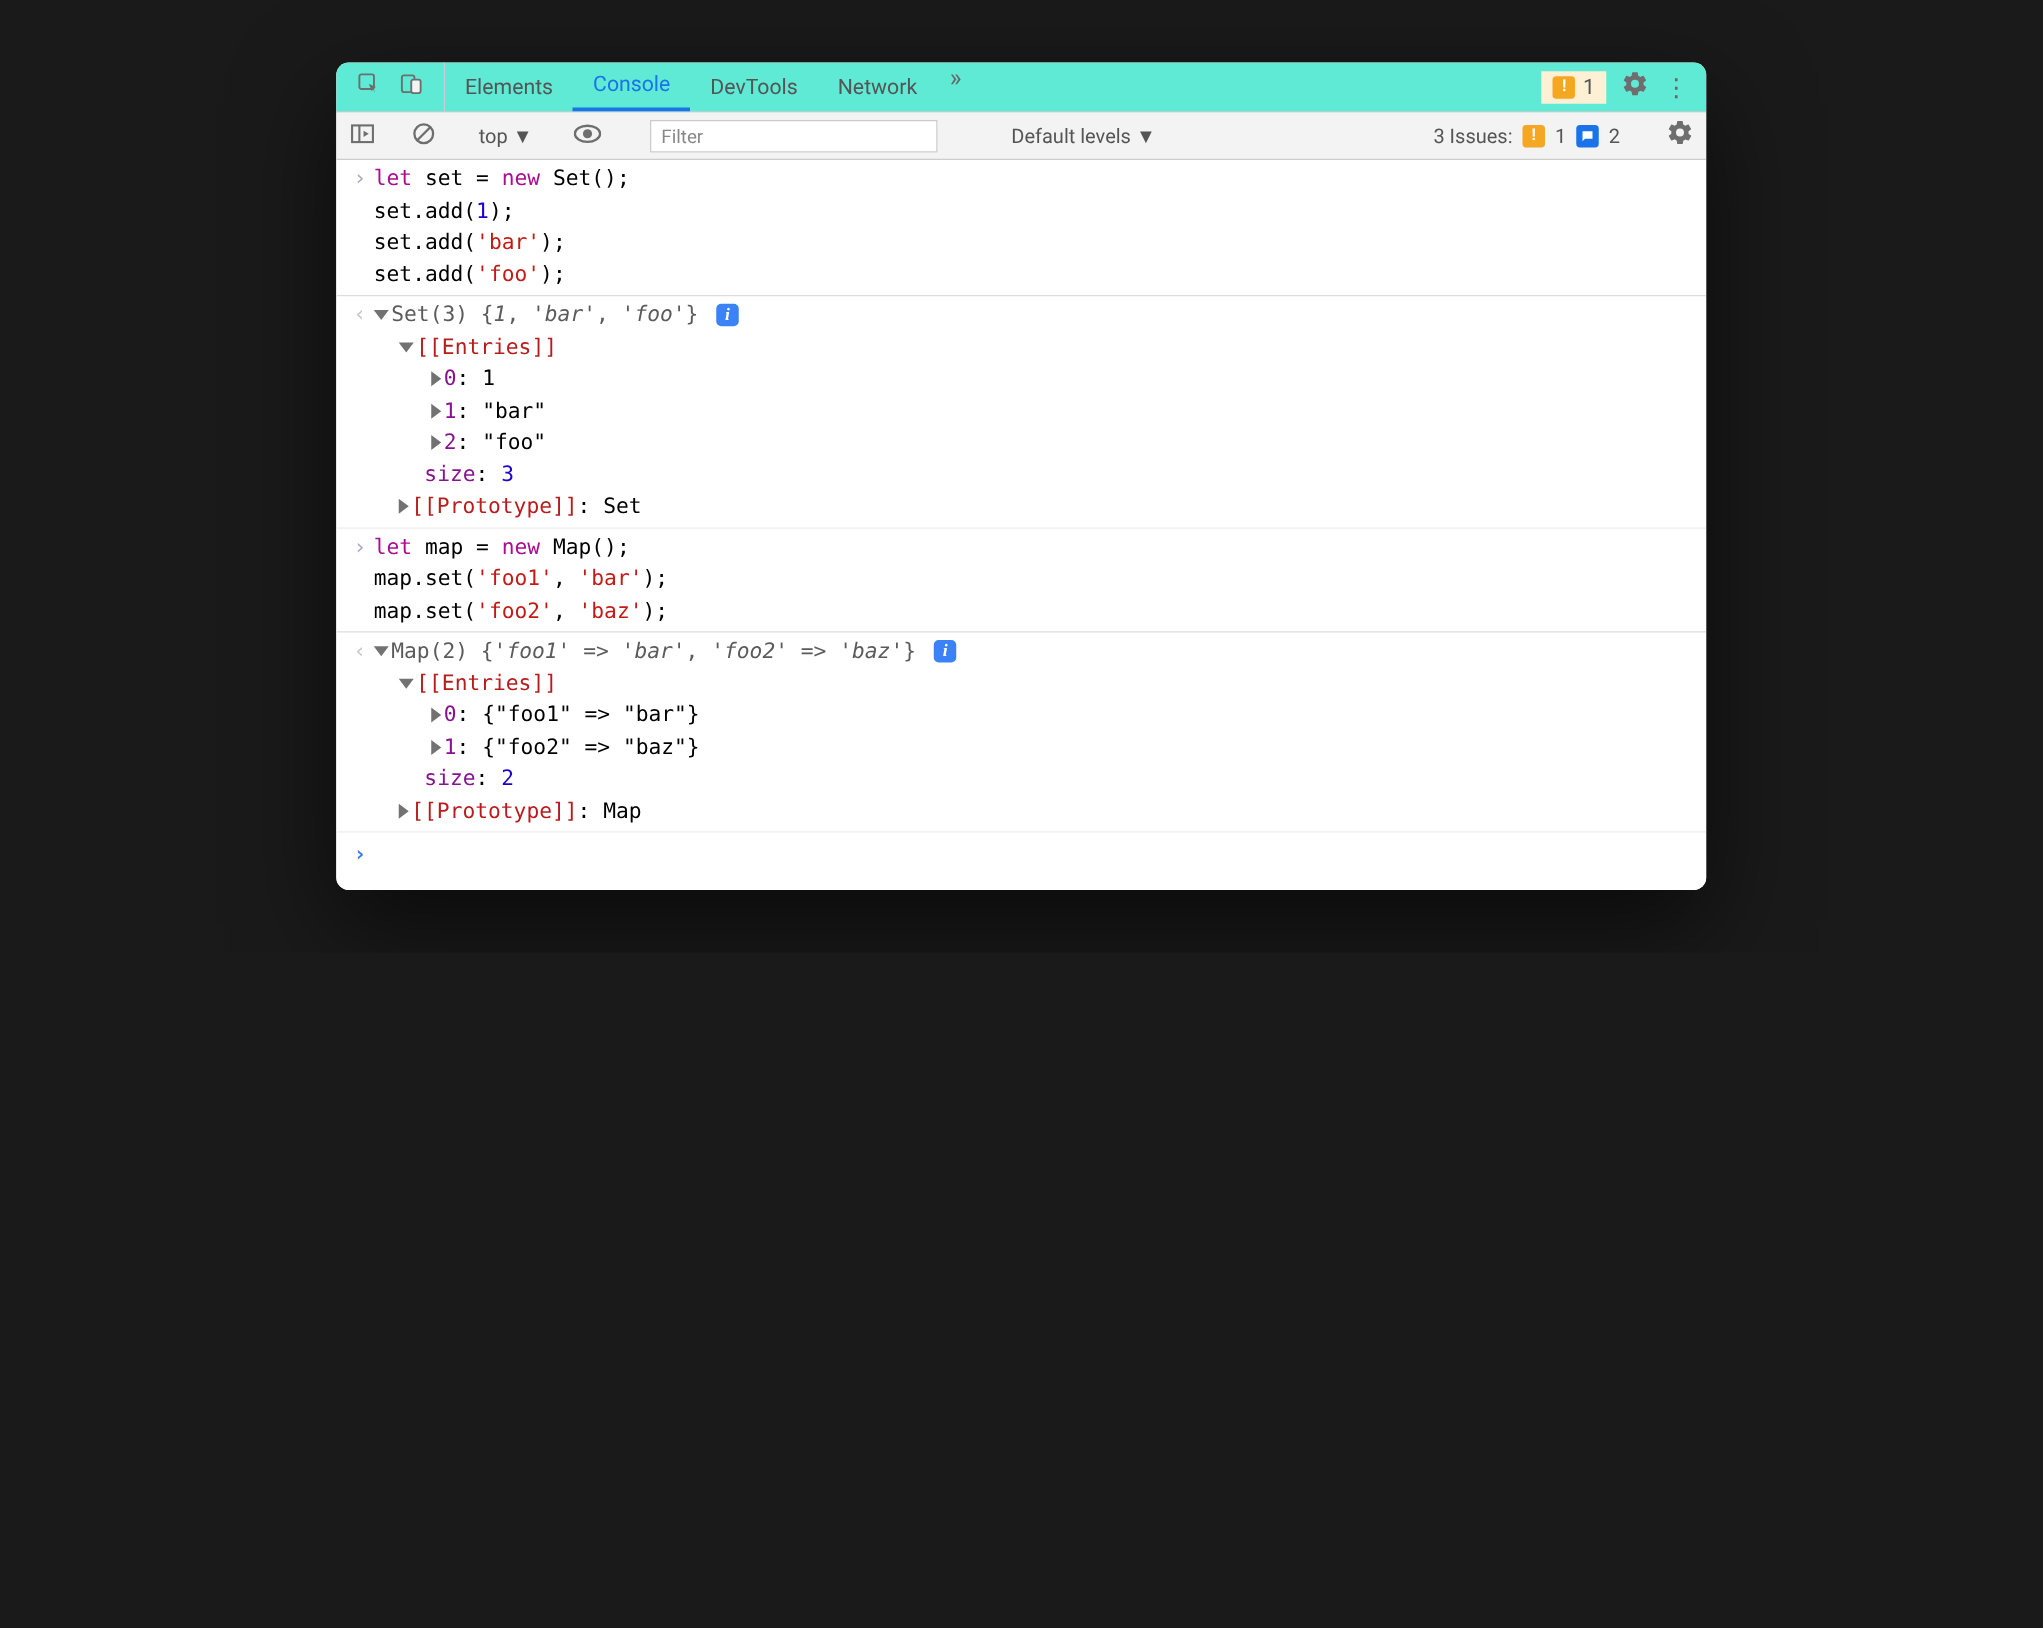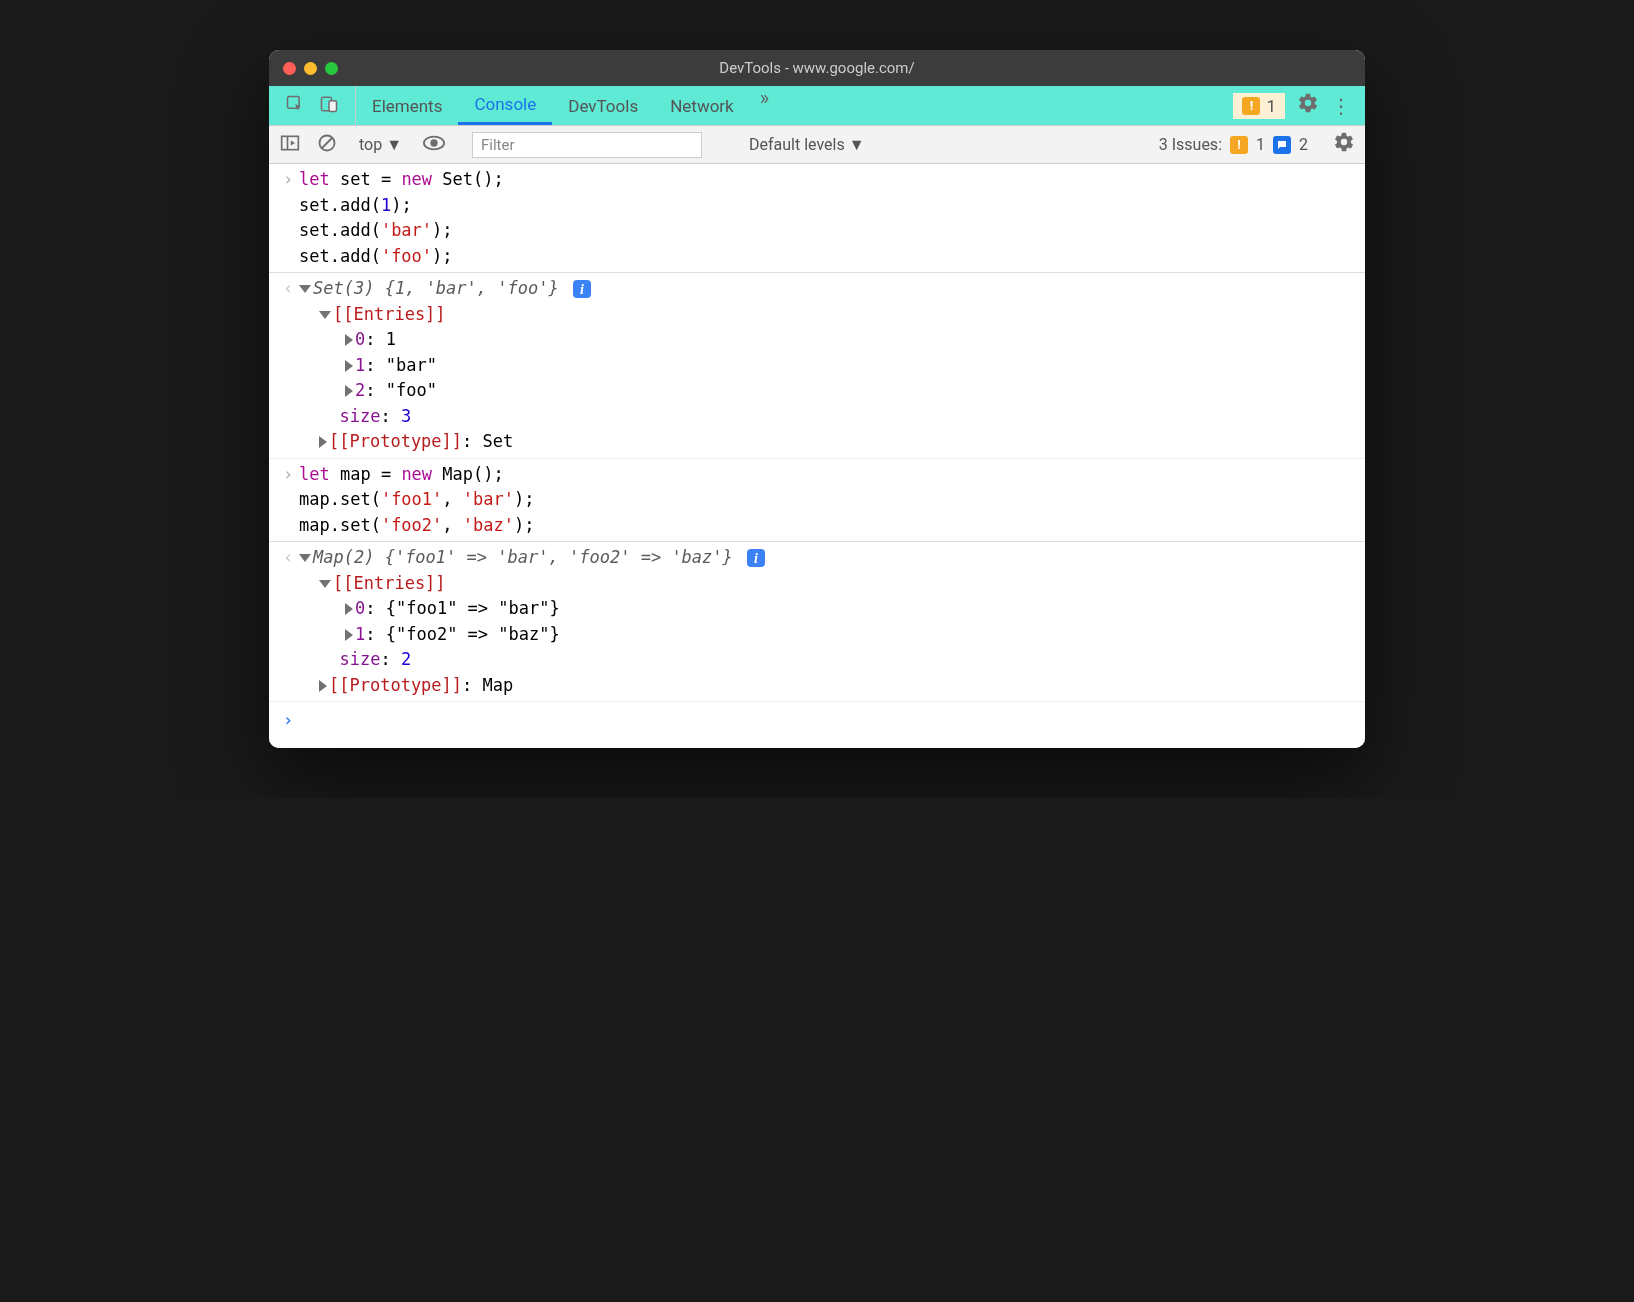--- a/index.html
+++ b/index.html
@@ -47,21 +47,21 @@
   .tab.active { color: #1a73e8; border-bottom: 3px solid #1a73e8; }
   .tabstrip .right { margin-left: auto; display: flex; align-items: center; gap: 12px; padding-right: 14px; height: 100%; }
   .warn-badge { display: flex; align-items: center; gap: 6px; background: #fdf0d5; padding: 2px 8px; border-radius: 0; border: 1px solid transparent; }
   .warn-sq { width: 18px; height: 18px; background:#f5a623; border-radius:3px; color:#fff; display:flex; align-items:center; justify-content:center; font-weight:bold; font-size:13px; }
   .gear { font-size: 20px; color:#666; }
   .kebab { font-size: 20px; color:#666; }
 
   .toolbar {
     display: flex; align-items: center; height: 38px;
     border-bottom: 1px solid #ccc; background:#f3f3f3;
-    font-size: 16px; color:#555; gap: 15px; padding: 0 10px; text-align: right;
+    font-size: 16px; color:#555; gap: 27px; padding: 0 10px; text-align: right;
   }
   .tb-icon { color:#6e6e6e; width:22px; text-align:center; }
   .context-sel { display:flex; align-items:center; gap:4px; padding:0 6px; }
   .filter { border:1px solid #ccc; background:#fff; height:26px; width:230px; padding:0 8px; font-size:15px; color:#888; display:flex; align-items:center;margin-left:12px; }
   .levels { display:flex; align-items:center; gap:4px;margin-left:32px; }
   .issues { display:flex; align-items:center; gap:8px; margin-left:auto; }
   .issues .warn-sq { width:18px; height:18px; }
   .msg-sq { width:18px; height:18px; background:#1a73e8; border-radius:3px; color:#fff; display:flex; align-items:center; justify-content:center; font-size:12px; }
 
   .console-body {
@@ -70,49 +70,41 @@
     line-height: 1.5;
     background: #fff;
   }
   .row { display:flex; border-bottom: 1px solid #eee; padding: 3px 0 3px 8px;}
   .row.noborder { border-bottom:none; }
   .gutter { width: 22px; flex-shrink:0; color:#aab; text-align:center; user-select:none;}
   .content { flex:1; white-space:pre; padding-right:10px; }
   .kw { color:#aa0d91; }
   .num { color:#1c00cf; }
   .str { color:#c41a16; }
-  .obj { color:#5b5b5b; font-style:italic; }
+  .obj { color:#5b5b5b; }
   .prop { color:#881391; }
   .proto { color:#b91c1c; }
   .tri { display:inline-block; width:0; height:0; border-style:solid; vertical-align:middle; }
   .tri.down { border-width:8px 6px 0 6px; border-color:#727272 transparent transparent transparent; margin-right:2px;}
   .tri.right { border-width:6px 0 6px 8px; border-color:transparent transparent transparent #727272; margin-right:2px;}
   .ibadge { display:inline-flex; width:18px; height:18px; background:#3b82f6; color:#fff; border-radius:4px; align-items:center; justify-content:center; font-style:italic; font-family:serif; font-size:14px; font-weight:bold; vertical-align:middle; margin-left:4px;}
   .indent1 { padding-left: 20px; display:block;}
   .indent2 { padding-left: 46px; display:block;}
   .prompt-row { padding: 6px 0 14px 8px; }
   .prompt-blue { color:#367cf1; font-weight:bold; }
   .sep { height:1px; background:#ddd; }
 
   .svg-icon { width:20px; height:20px; stroke:#6e6e6e; fill:none; stroke-width:1.8; }
   .chevrons { font-size: 20px; color:#666; padding:0 10px; }
 </style>
 </head>
 <body>
 
 <div class="window">
 
-  <div class="titlebar">
-    <div class="traffic">
-      <div class="dot red"></div>
-      <div class="dot yellow"></div>
-      <div class="dot green"></div>
-    </div>
-    <div class="title">DevTools - www.google.com/</div>
-  </div>
 
   <div class="tabstrip">
     <div class="icons-left">
       <span>
         <svg class="svg-icon" viewBox="0 0 24 24">
             <rect x="3" y="3" width="14" height="14" rx="2"></rect>
             <path d="M12 12 l7 3 -2.5 1 L18 21 l-2 -4 -1 2.5 z" fill="#6e6e6e" stroke="none"></path>
           </svg>
       </span>
       <span>

